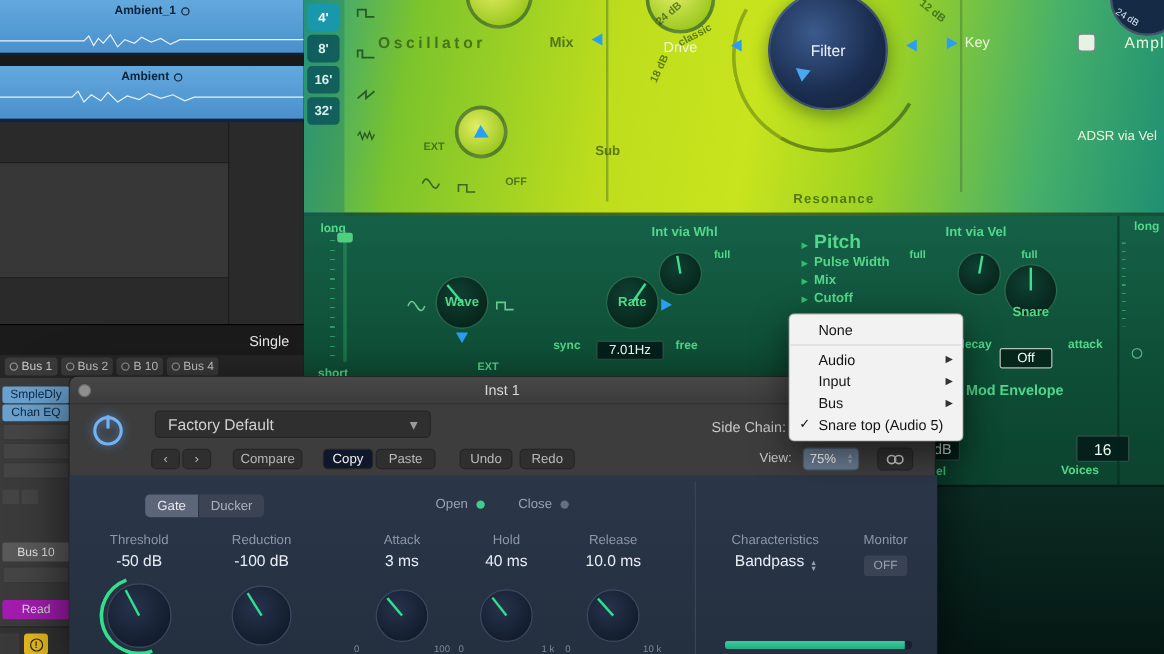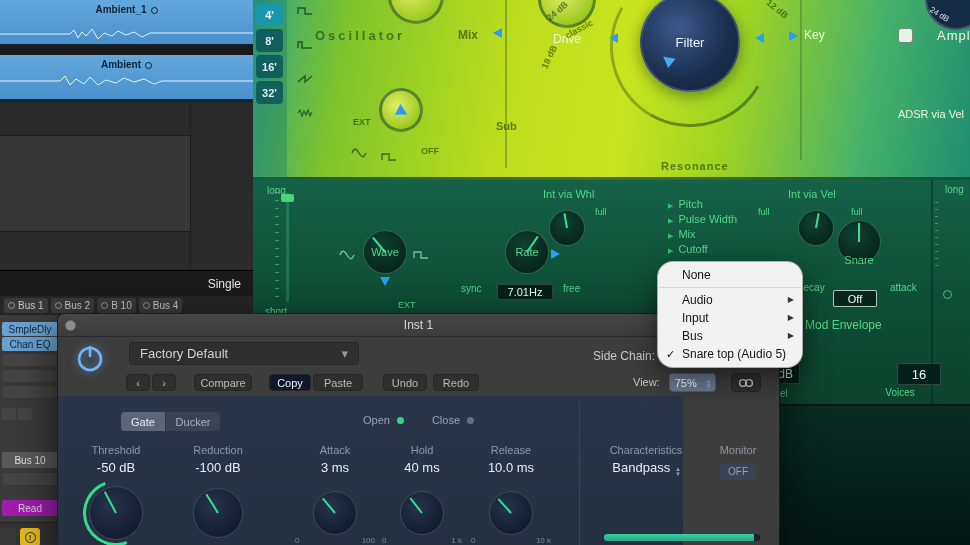--- a/index.html
+++ b/index.html
@@ -11,21 +11,21 @@
   #synth-top{position:absolute;left:0;top:0;width:717px;height:180px;
     background:linear-gradient(100deg,#2fa184 0%,#7cc42c 13%,#bedd1c 36%,#c8e41e 52%,#9fd322 66%,#46b06a 85%,#1f8f72 100%);
     border-bottom:3px solid rgba(8,40,26,.65);}
   #synth-bot{position:absolute;left:0;top:180px;width:717px;height:365px;
     background:linear-gradient(180deg,#156148 0%,#0f5038 30%,#0c4530 55%,#0a3b29 100%);}
   .oct{width:27px;height:23px;margin:0 0 3px 0;background:rgba(8,78,88,.78);border-radius:4px;
     color:#d6f2ef;font-size:11px;font-weight:bold;display:flex;align-items:center;justify-content:center;}
   .oct.sel{background:#1898aa;color:#fff;}
   .olv{color:rgba(40,75,15,.68);}
   .lt{color:#eef6da;}
-  .grn{color:#52d889;}
+  .grn{color:#52d889;font-weight:bold;}
   .tri{width:0;height:0;position:absolute;}
   .tri-l{border-top:5px solid transparent;border-bottom:5px solid transparent;border-right:9px solid #2a9df4;}
   .tri-r{border-top:5px solid transparent;border-bottom:5px solid transparent;border-left:9px solid #2a9df4;}
   .tri-d{border-left:5px solid transparent;border-right:5px solid transparent;border-top:9px solid #2a9df4;}
   .pknob{position:absolute;border-radius:50%;background:radial-gradient(circle at 40% 38%,#e2ee66,#9cc81e 75%);border:3px solid rgba(25,70,45,.55);}
   .gknob{position:absolute;border-radius:50%;background:radial-gradient(circle at 42% 35%,#104033,#06241a 78%);border:1px solid rgba(110,220,160,.35);}
   .gneedle{position:absolute;display:block;left:calc(50% - 1px);top:50%;width:2px;height:45%;background:#3be08d;transform-origin:50% 0;}
   .rot{position:absolute;font-size:9px;font-weight:bold;color:rgba(30,65,15,.62);}
   .disp{position:absolute;background:#04201a;border:1px solid rgba(255,255,255,.18);border-radius:2px;color:#eefff4;
     display:flex;align-items:center;justify-content:center;}
@@ -38,32 +38,32 @@
     display:flex;align-items:center;justify-content:center;gap:3px;padding:0 4px;}
   .busbtn .ring2{width:7px;height:7px;border:1px solid #9a9a9a;border-radius:50%;}
   .slot{position:absolute;left:2px;width:56px;height:14px;font-size:10px;display:flex;align-items:center;justify-content:center;border-radius:2px;}
   
   #win{position:absolute;left:57px;top:313px;width:723px;height:232px;z-index:10;border-radius:7px 7px 0 0;
     box-shadow:0 12px 44px rgba(0,0,0,.65);background:#3d3d3d;border:1px solid #1d1d1d;border-bottom:none;}
   #win-title{position:absolute;left:0;top:0;width:100%;height:23px;background:linear-gradient(#474747,#3c3c3c);
     border-bottom:1px solid #2c2c2c;border-radius:7px 7px 0 0;text-align:center;color:#d9d9d9;font-size:12px;line-height:23px;}
   .hbtn{position:absolute;background:#2f2f2f;border:1px solid #262626;border-radius:4px;color:#b9b9b9;font-size:11px;
     display:flex;align-items:center;justify-content:center;}
-  #body{position:absolute;left:0;top:82px;width:625px;height:150px;background:linear-gradient(#2b3649,#24303f);}
+  #body{position:absolute;left:0;top:82px;width:723px;height:150px;background:linear-gradient(#2b3649,#24303f);}
   .col{position:absolute;width:100px;text-align:center;}
   .plabel{font-size:11px;color:#8e97a6;}
   .pvalue{font-size:13px;color:#e9edf3;margin-top:4px;}
   .knob{position:absolute;border-radius:50%;background:radial-gradient(circle at 40% 35%,#26334c,#141d2e 72%);border:1px solid #3c4860;}
   .needle{position:absolute;display:block;left:calc(50% - 1px);top:50%;width:2px;height:46%;background:#2fe08e;transform-origin:50% 0;}
   .arc{position:absolute;border-radius:50%;border:3px solid transparent;border-left-color:#2fe08e;border-bottom-color:#2fe08e;transform:rotate(25deg);}
   .scale{position:absolute;width:80px;display:flex;justify-content:space-between;font-size:8px;color:#7e8795;}
   .chev{display:inline-flex;flex-direction:column;font-size:7px;line-height:5px;color:#99a2b2;margin-left:6px;vertical-align:1px;}
   
   #menu{position:absolute;left:657px;top:261px;width:146px;z-index:40;background:#f2f2f3;border:1px solid rgba(0,0,0,.28);
-    border-radius:16px;box-shadow:0 10px 28px rgba(0,0,0,.5);padding:4px 0;}
+    border-radius:5px;box-shadow:0 10px 28px rgba(0,0,0,.5);padding:4px 0;}
   .mi{position:relative;height:18px;line-height:18px;font-size:12px;color:#141414;padding-left:24px;}
   .marrow{position:absolute;right:8px;top:0;font-size:8px;color:#333;}
   .mcheck{position:absolute;left:8px;top:0;font-size:11px;color:#111;}
   .msep{height:1px;background:#d7d7d7;margin:3px 1px;}
 </style>
 </head>
 <body>
 
 <div id="root">
 
@@ -168,21 +168,21 @@
       <div class="disp" style="left:244px;top:104px;width:56px;height:16px;font-size:11px;">7.01Hz</div>
       <span class="abs grn" style="left:310px;top:103px;font-size:10px;">free</span>
 
       <span class="abs grn" style="left:290px;top:8px;font-size:11px;white-space:nowrap;">Int via Whl</span>
       <span class="abs grn" style="left:342px;top:27px;font-size:9px;">full</span>
       <div class="gknob" style="left:296px;top:30px;width:36px;height:36px;">
           <i class="gneedle" style="transform:rotate(170deg)"></i>
         </div>
 
       <div class="abs" style="left:415px;top:14px;">
-        <div style="height:15px;"><span style="color:#2fbf6f;font-size:7px;margin-right:5px;">▶</span><span class="grn" style="font-size:11px;text-align:right;">Pitch</span></div>
+        <div style="height:15px;"><span style="color:#2fbf6f;font-size:7px;margin-right:5px;">▶</span><span class="grn" style="font-size:16px;text-align:right;">Pitch</span></div>
         <div style="height:15px;"><span style="color:#2fbf6f;font-size:7px;margin-right:5px;">▶</span><span class="grn" style="font-size:11px;">Pulse Width</span></div>
         <div style="height:15px;"><span style="color:#2fbf6f;font-size:7px;margin-right:5px;">▶</span><span class="grn" style="font-size:11px;">Mix</span></div>
         <div style="height:15px;"><span style="color:#2fbf6f;font-size:7px;margin-right:5px;">▶</span><span class="grn" style="font-size:11px;">Cutoff</span></div>
       </div>
 
       <span class="abs grn" style="left:535px;top:8px;font-size:11px;white-space:nowrap;">Int via Vel</span>
       <span class="abs grn" style="left:505px;top:27px;font-size:9px;">full</span>
       <span class="abs grn" style="left:598px;top:27px;font-size:9px;">full</span>
       <div class="gknob" style="left:545px;top:30px;width:36px;height:36px;">
           <i class="gneedle" style="transform:rotate(190deg)"></i>

